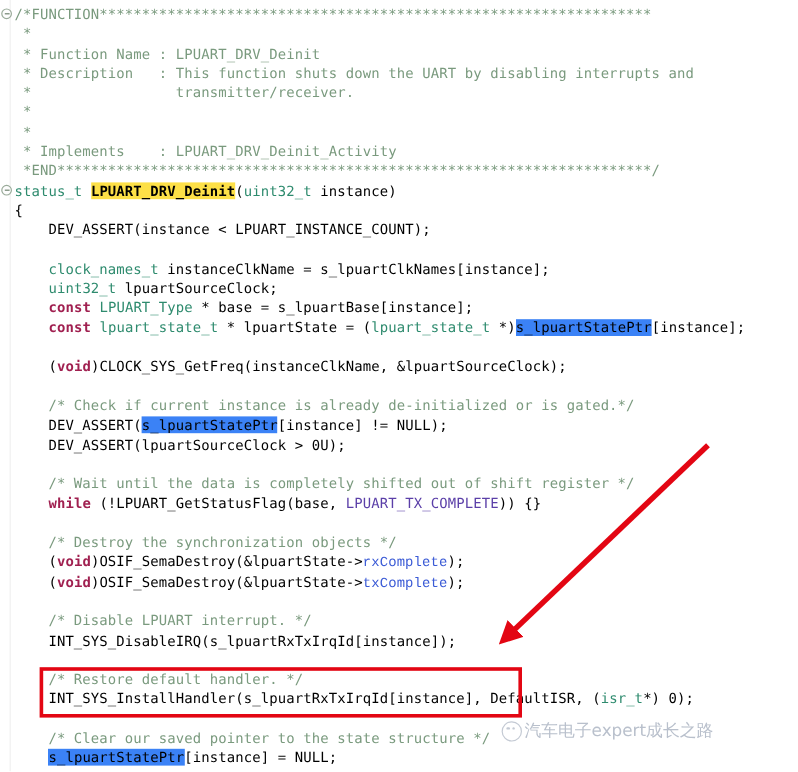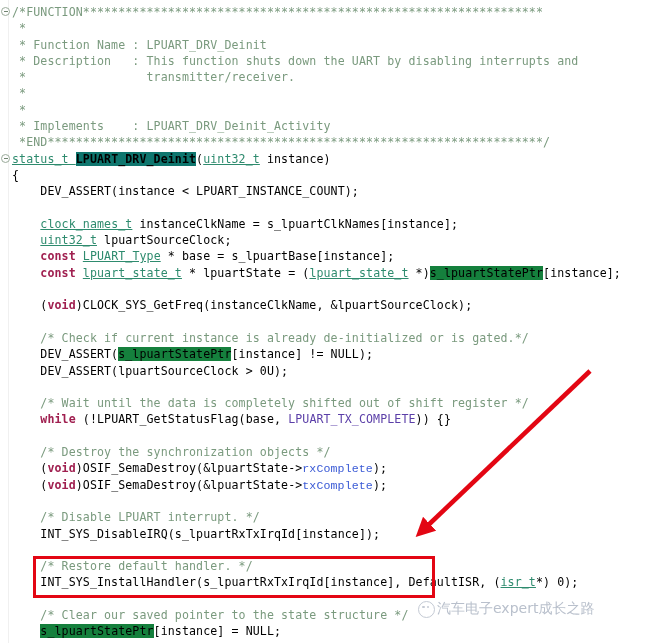--- a/index.html
+++ b/index.html
@@ -69,30 +69,30 @@
     left: 1.5px;
     top: 3px;
     width: 4px;
     height: 1px;
     background: #6f836f;
   }
 
   
   .cmt  { color: #7a9a7e; }            
   .kw   { color: #a02050; font-weight: bold; }  
-  .typ  { color: #2e8b6e; text-decoration: underline; }            
+  .typ  { color: #2e8b6e; }            
   .enm  { color: #5b3fa8; } 
   .fn   { color: #000000; font-weight: bold; }  
   .plain{ color: #000000; }
   .fld  { color: #3b5bd6; font-family: Liberation Mono, monospace; }            
 
   
-  .occ { background: #15803d; }
+  .occ { background: #3b82f6; }
   
-  .hit { background: #0f766e; }
+  .hit { background: #fde047; }
 
   
   #annotations {
     position: absolute;
     inset: 0;
     pointer-events: none;
   }
   #redbox {
     position: absolute;
     left: 33px;

